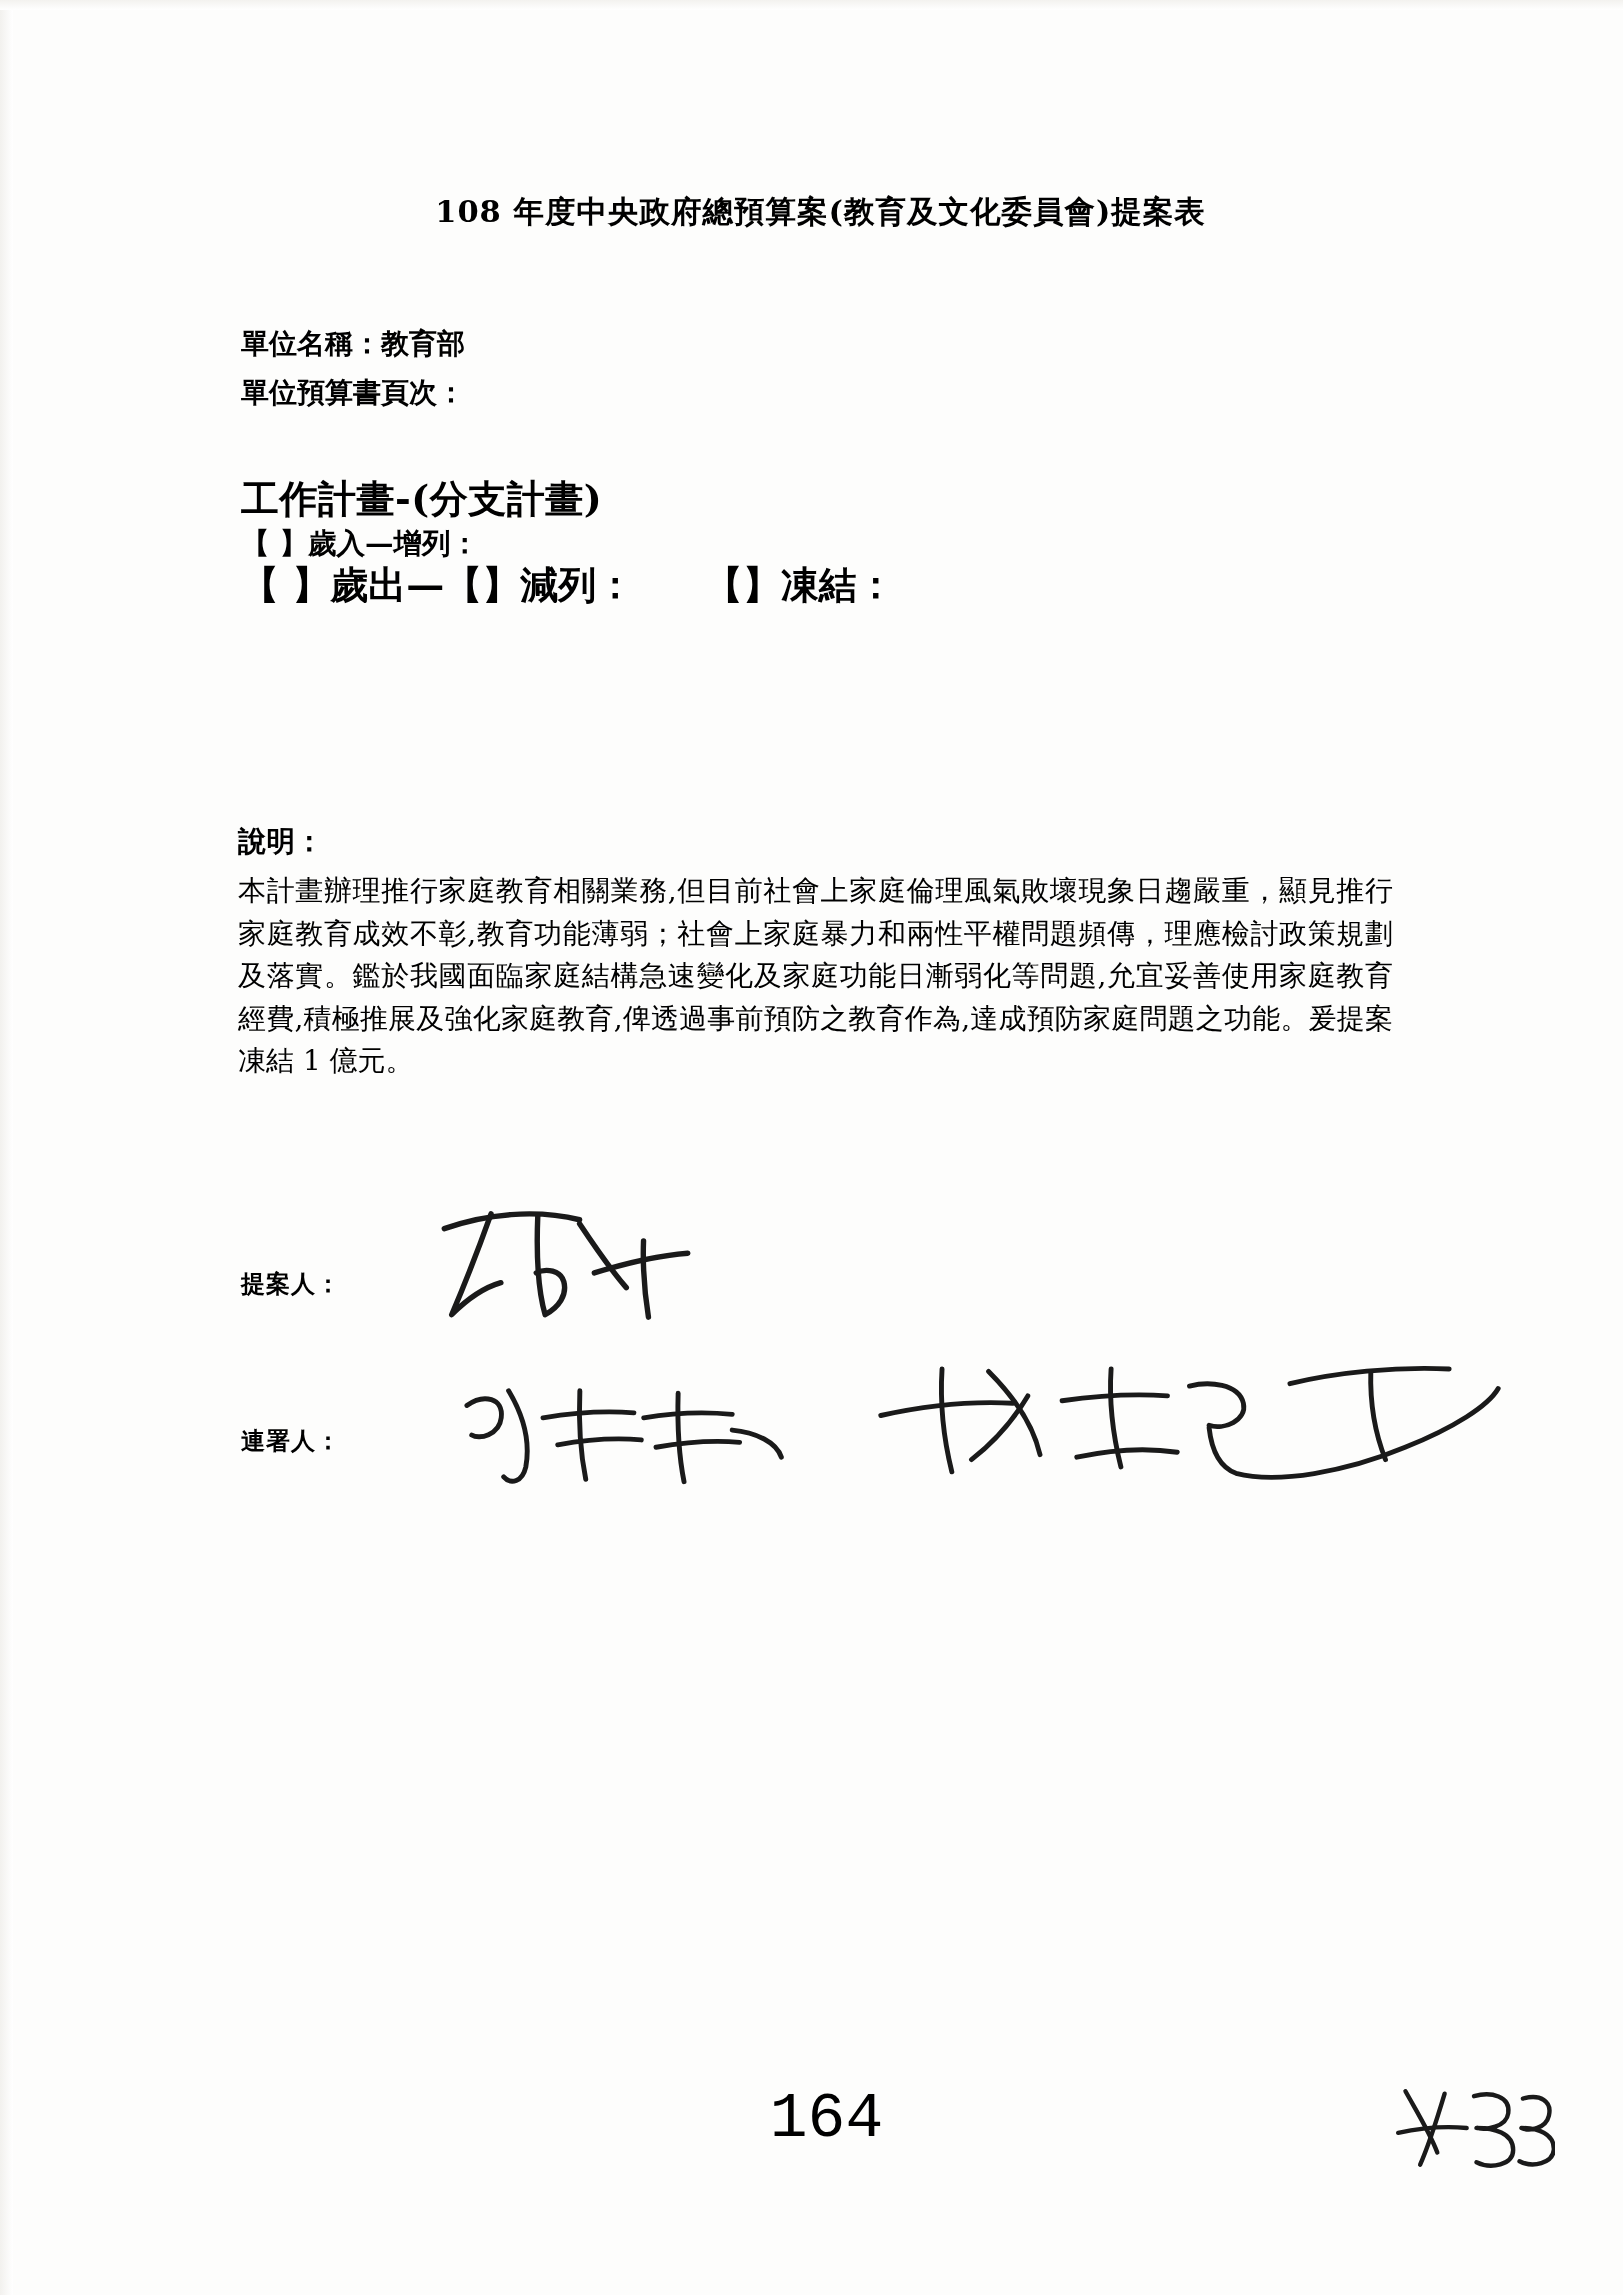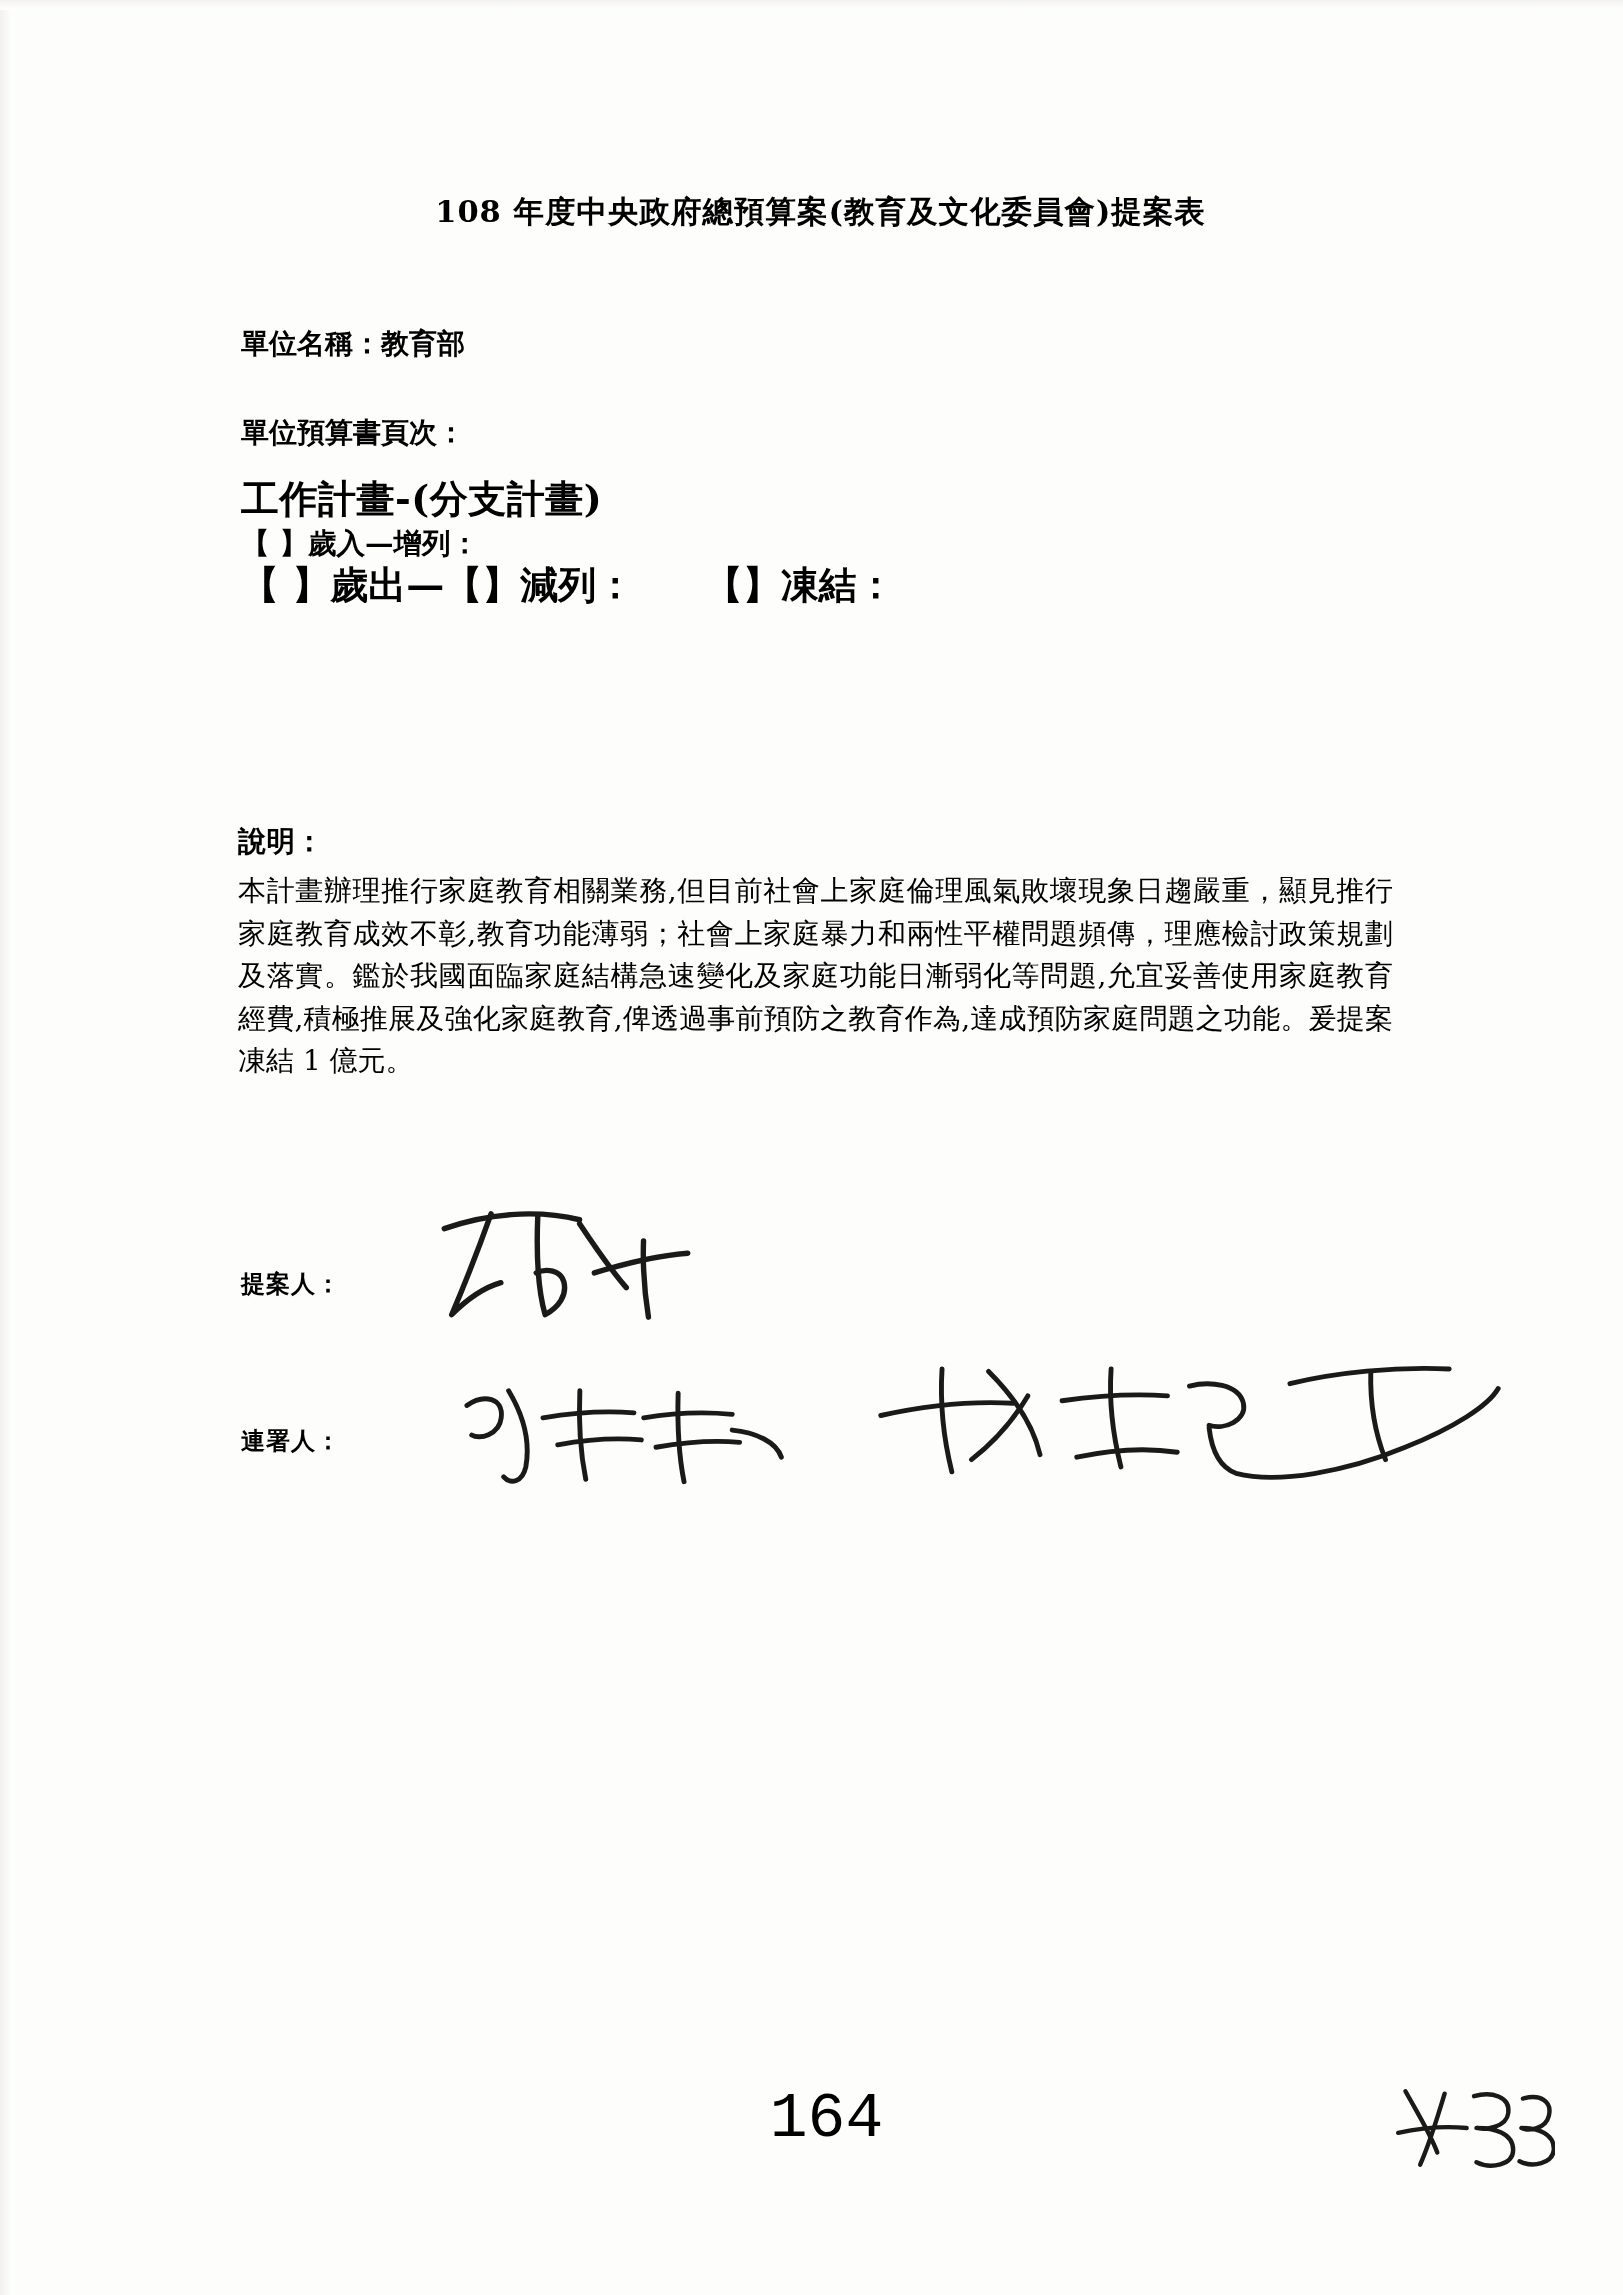--- a/index.html
+++ b/index.html
@@ -44,21 +44,21 @@
     font-family: "DejaVu Serif", "Liberation Serif", serif;
   }
   .field-block {
     position: absolute;
     left: 241px;
     font-size: 28px;
     line-height: 1.42;
     font-weight: 600;
   }
   .unit-name { top: 324px; }
-  .unit-page { top: 373px; margin-top: 40px; }
+  .unit-page { top: 373px; }
 
   .section-plan {
     position: absolute;
     left: 241px;
     top: 474px;
     font-size: 38px;
     font-weight: 700;
     letter-spacing: 0.5px;
   }
   .line-income {

